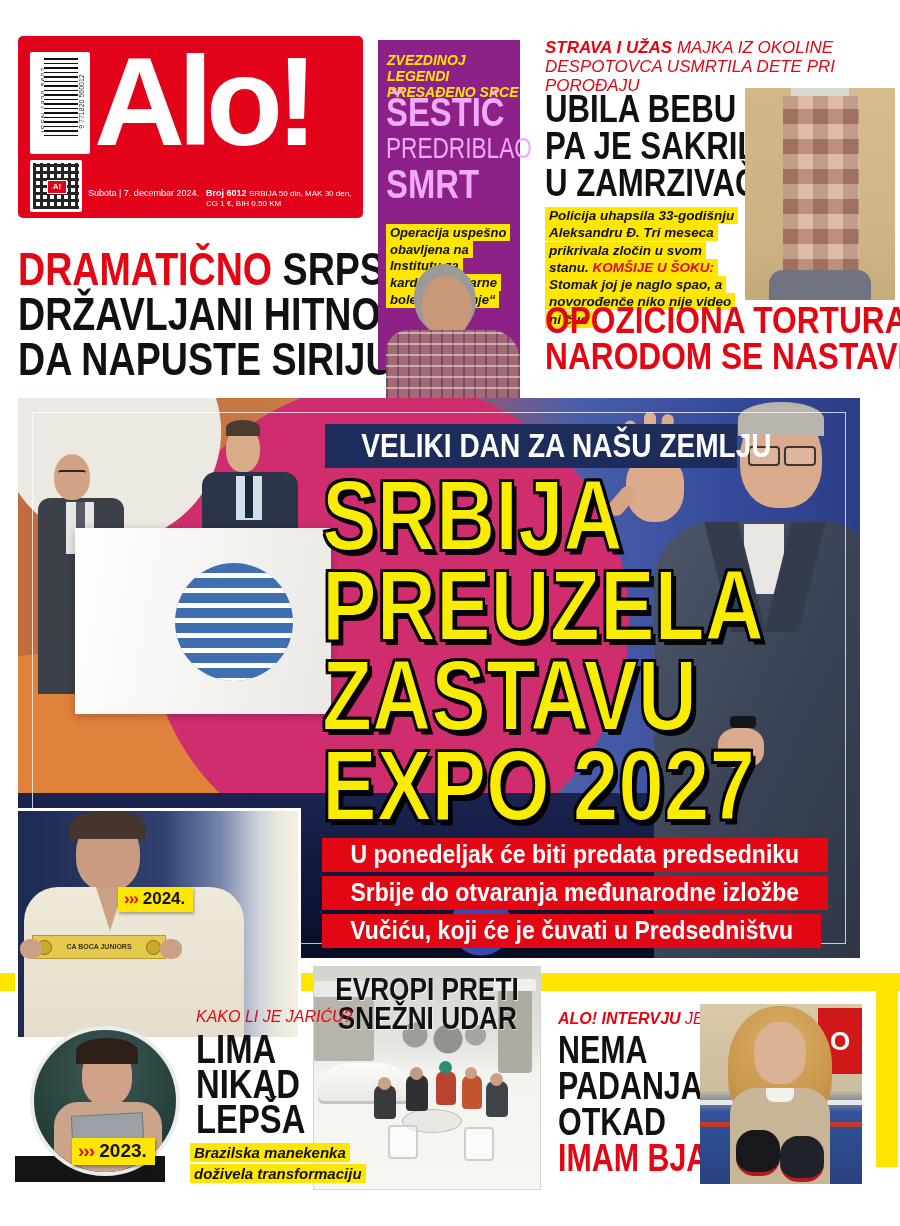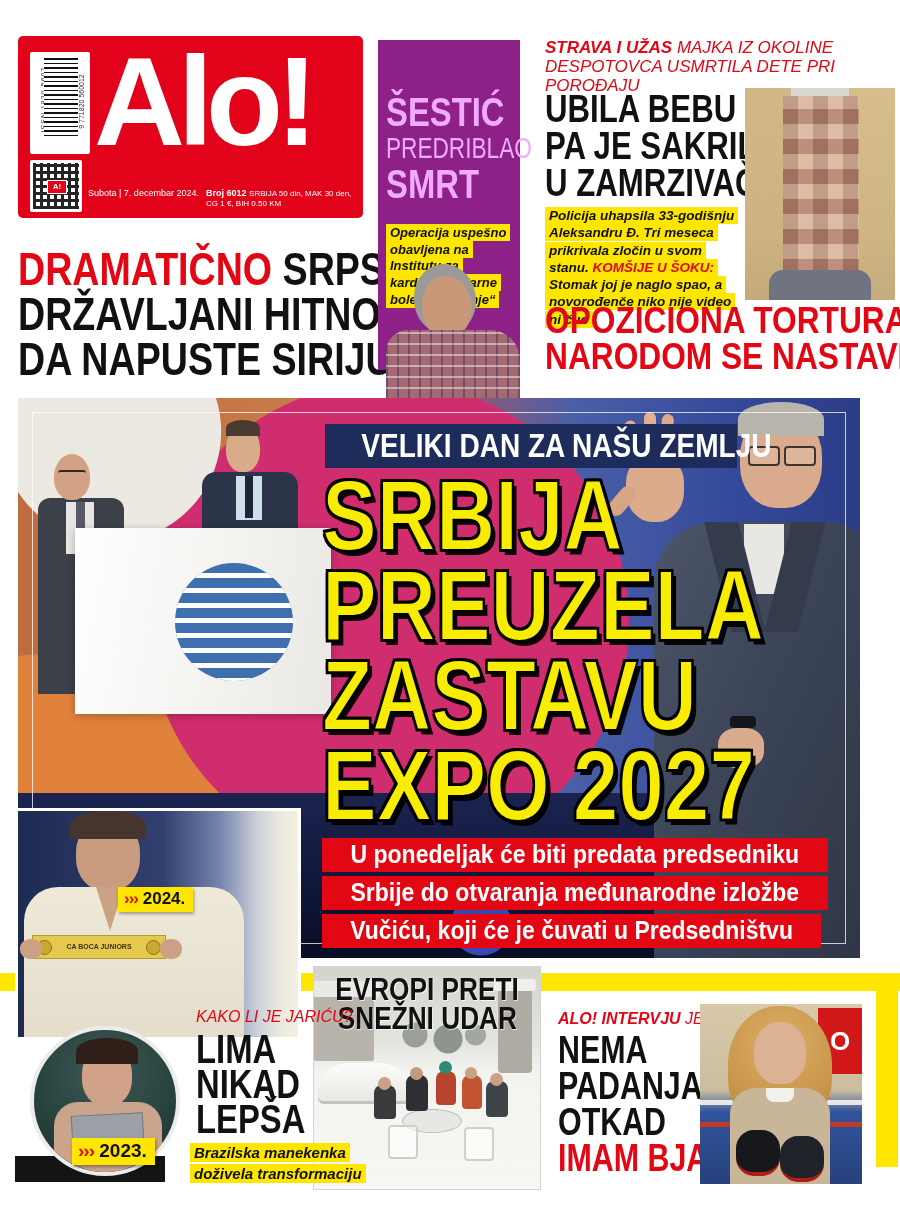--- a/index.html
+++ b/index.html
@@ -64,20 +64,24 @@
     </div>
   </div>
 
   <div class="a" style="left:18px;top:246px;line-height:45px;font-size:47px;">
     <div><span class="cond" style="transform:scaleX(.8);"><span class="red">DRAMATIČNO </span><span style="color:#111;">SRPSKI</span></span></div>
     <div><span class="cond" style="transform:scaleX(.8);color:#111;">DRŽAVLJANI HITNO</span></div>
     <div><span class="cond" style="transform:scaleX(.8);color:#111;">DA NAPUSTE SIRIJU!</span></div>
   </div>
 
   <div class="a purple-box">
+    <div class="a i" style="left:9px;top:12px;color:#ffe600;font-weight:bold;font-size:14px;line-height:16px;">
+      <div>ZVEZDINOJ LEGENDI</div>
+      <div>PRESAĐENO SRCE</div>
+    </div>
     <div class="a" style="left:8px;top:52px;color:#f0abfc;">
       <div style="font-size:40px;line-height:40px;"><span class="cond" style="transform:scaleX(.82);">ŠESTIĆ</span></div>
       <div style="font-size:29px;line-height:32px;"><span class="cond" style="transform:scaleX(.78);font-weight:normal;">PREDRIBLAO</span></div>
       <div style="font-size:40px;line-height:40px;"><span class="cond" style="transform:scaleX(.82);">SMRT</span></div>
     </div>
     <div class="a" style="left:8px;top:185px;width:128px;font-size:13px;">
       <span class="hl">Operacija uspešno obavljena na Institutu za kardiovaskularne bolesti „Dedinje“</span>
     </div>
   </div>
 

